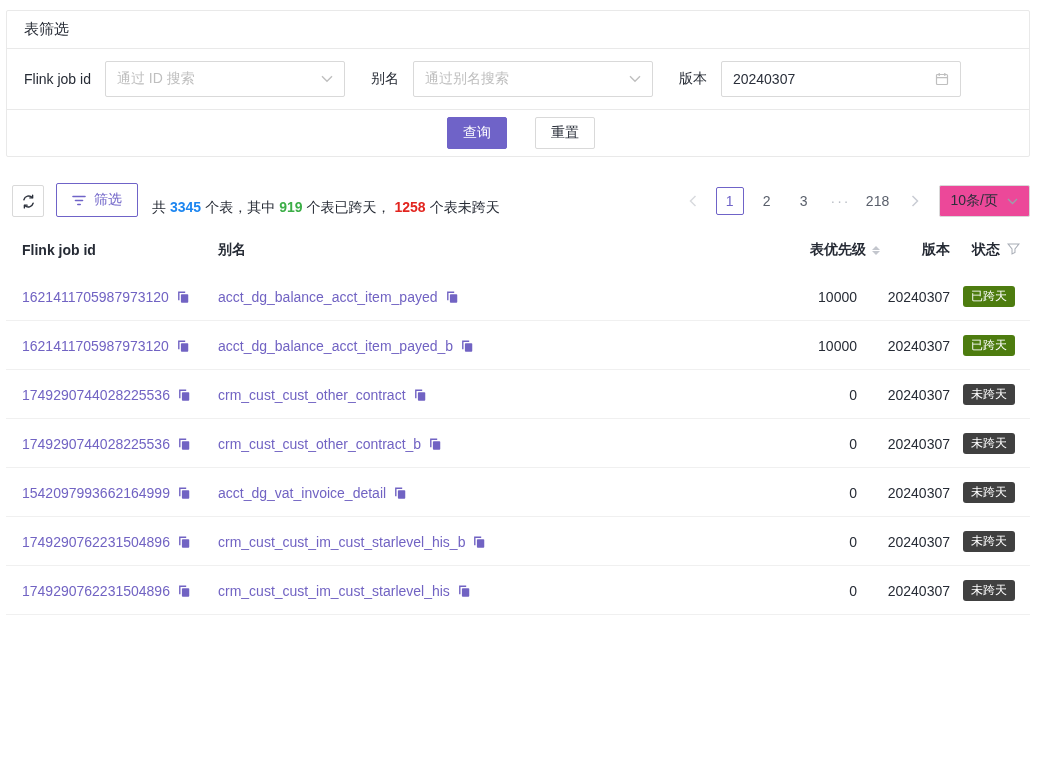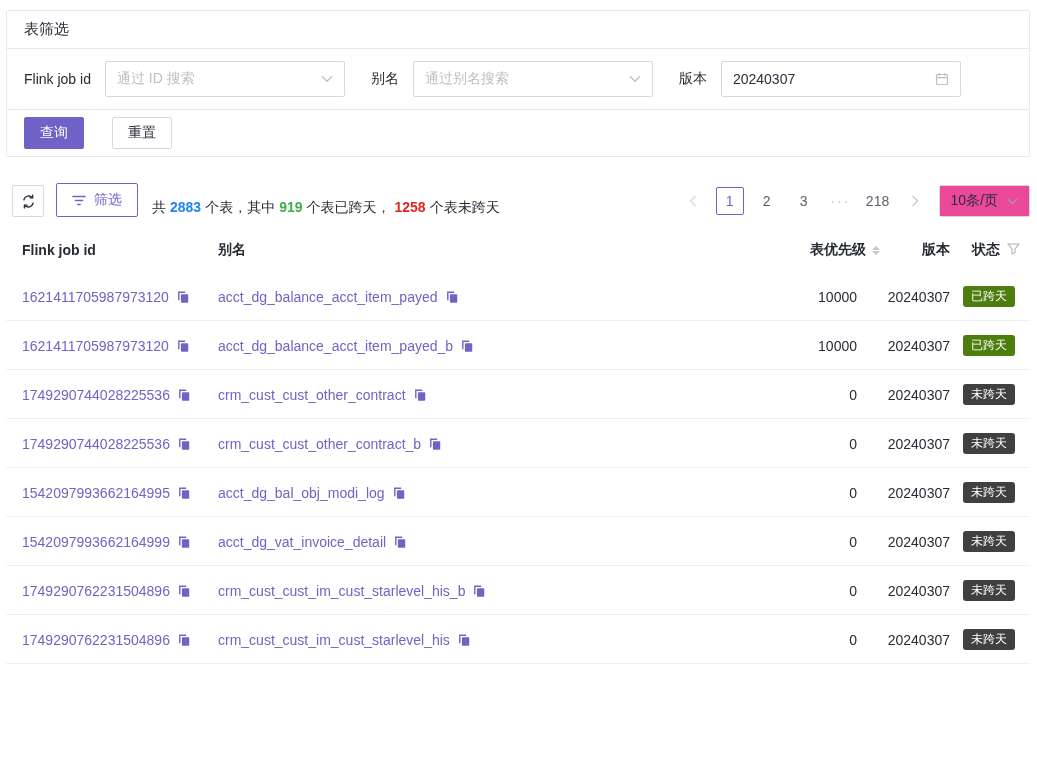--- a/index.html
+++ b/index.html
@@ -18,21 +18,21 @@
   .field { display:flex; align-items:center; margin-right:26px; }
   .field:last-child { margin-right:0; }
   .field-label { margin-right:14px; white-space:nowrap; color:#262b35; }
   .input-box {
     width:240px; height:36px; border:1px solid #d9d9d9; border-radius:2px;
     display:flex; align-items:center; padding:0 11px; background:#fff; cursor:pointer;
   }
   .input-box .ph { color:#bfbfbf; flex:1; overflow:hidden; white-space:nowrap; }
   .input-box .val { color:#2a2f3a; flex:1; }
   .suffix-icon { color:#bfbfbf; display:flex; align-items:center; }
-  .filter-footer { border-top:1px solid #e9e9e9; padding:7px 11px 7px 17px; display:flex; justify-content:flex-start; gap:28px; }
+  .filter-footer { border-top:1px solid #e9e9e9; padding:7px 11px 7px 17px; display:flex; justify-content:center; gap:28px; }
   .btn { height:32px; font-size:14px; border-radius:2px; display:inline-flex; align-items:center; padding:0 15px; cursor:pointer; }
   .btn-primary { background:#6f63c8; border:1px solid #6f63c8; color:#fff; }
   .btn-default { background:#fff; border:1px solid #d9d9d9; color:#2a2f3a; }
 
   
   .toolbar { display:flex; align-items:flex-end; margin-top:26px; padding:0 0 0 6px; }
   .icon-btn {
     width:32px; height:32px; border:1px solid #d9d9d9; border-radius:2px; background:#fff;
     display:flex; align-items:center; justify-content:center; color:#2a2f3a; cursor:pointer;
   }
@@ -153,21 +153,21 @@
         <svg width="14" height="11" viewBox="0 0 14 11" stroke="currentColor" stroke-width="1.6" stroke-linecap="round">
           <line x1="1" y1="1.5" x2="13" y2="1.5"></line>
             <line x1="3.5" y1="5.5" x2="10.5" y2="5.5"></line>
             <line x1="5.8" y1="9.5" x2="8.2" y2="9.5"></line>
         </svg>
       </span>
       <span>筛选</span>
     </button>
 
     <div class="summary">
-      <span>共</span><span class="num num-total">2883</span><span>个表，其中</span><span class="num num-crossed">919</span><span>个表已跨天，</span><span class="num num-not">1258</span><span>个表未跨天</span>
+      <span>共</span><span class="num num-total">3345</span><span>个表，其中</span><span class="num num-crossed">919</span><span>个表已跨天，</span><span class="num num-not">1258</span><span>个表未跨天</span>
     </div>
 
     <div class="toolbar-right">
       <div class="pagination">
         <span class="pg-item pg-chevron disabled">
           <span style="display:flex;">
             <svg width="8" height="12" viewBox="0 0 8 12" fill="none" stroke="currentColor" stroke-width="1.5">
                 <path d="M6.5 1L1.5 6l5 5"></path>
               </svg>
           </span>
@@ -311,41 +311,20 @@
                 <rect x="5.6" y="4.8" width="8.4" height="9.7" rx="1" fill="currentColor"></rect>
               </svg>
             </span>
     </td>
     <td class="col-right td-priority">0</td>
     <td class="col-right">20240307</td>
     <td class="col-right td-status"><span class="badge st-not_crossed">未跨天</span></td>
   </tr>
 
 
-  <tr>
-    <td class="td-id">
-      <a class="link">1542097993662164995</a><span class="copy">
-              <svg width="14" height="14" viewBox="0 0 16 16">
-                <path d="M10.5 2.5H3.2v9.3" fill="none" stroke="currentColor" stroke-width="1.6"></path>
-                <rect x="5.6" y="4.8" width="8.4" height="9.7" rx="1" fill="currentColor"></rect>
-              </svg>
-            </span>
-    </td>
-    <td class="td-alias">
-      <a class="link">acct_dg_bal_obj_modi_log</a><span class="copy">
-              <svg width="14" height="14" viewBox="0 0 16 16">
-                <path d="M10.5 2.5H3.2v9.3" fill="none" stroke="currentColor" stroke-width="1.6"></path>
-                <rect x="5.6" y="4.8" width="8.4" height="9.7" rx="1" fill="currentColor"></rect>
-              </svg>
-            </span>
-    </td>
-    <td class="col-right td-priority">0</td>
-    <td class="col-right">20240307</td>
-    <td class="col-right td-status"><span class="badge st-not_crossed">未跨天</span></td>
-  </tr>
 
   <tr>
     <td class="td-id">
       <a class="link">1542097993662164999</a><span class="copy">
               <svg width="14" height="14" viewBox="0 0 16 16">
                 <path d="M10.5 2.5H3.2v9.3" fill="none" stroke="currentColor" stroke-width="1.6"></path>
                 <rect x="5.6" y="4.8" width="8.4" height="9.7" rx="1" fill="currentColor"></rect>
               </svg>
             </span>
     </td>

